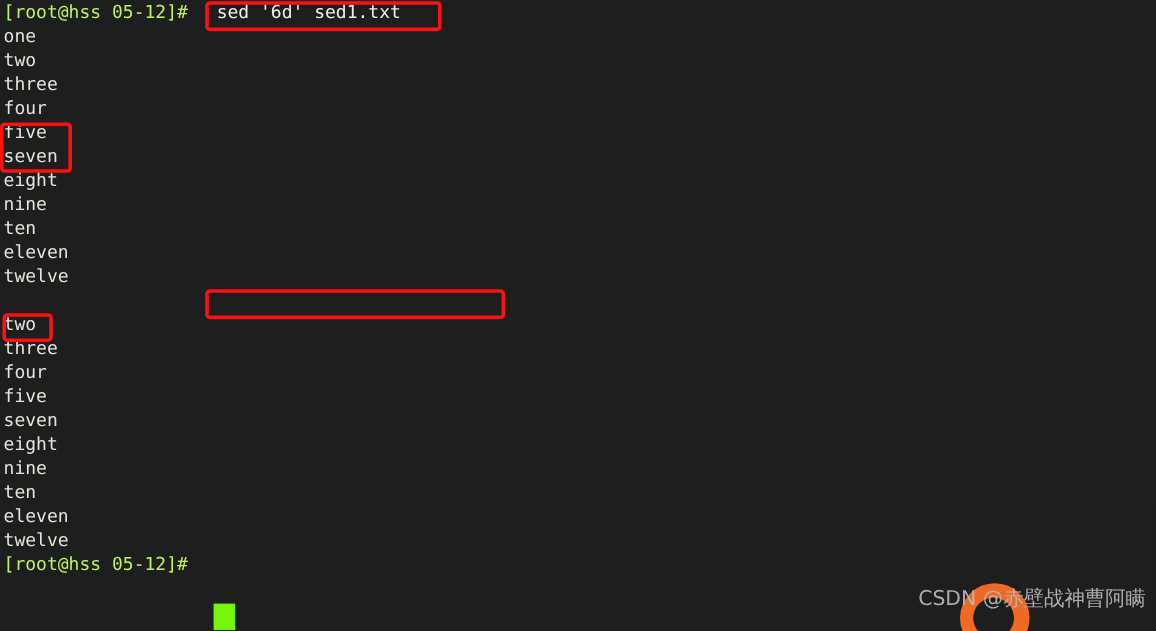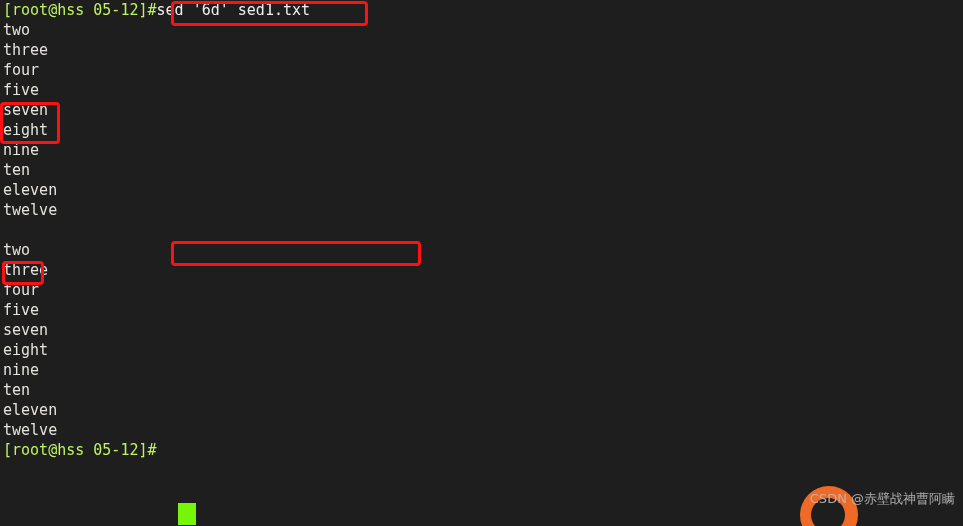--- a/index.html
+++ b/index.html
@@ -30,20 +30,21 @@
     line-height: 20px;
     white-space: pre;
     display: block;
     color: #e6e3de;
   }
   .prompt {
     color: #bef264;
   }
   .cmd {
     color: #efefef;
+    margin-left: 24px;
   }
   .out {
     color: #e6e3de;
   }
   .blank-line {
     color: transparent;
   }
   
   .hl {
     position: absolute;
@@ -67,21 +68,21 @@
     background: #76f508;
   }
 
   
   #watermark {
     position: absolute;
     right: 8px;
     bottom: 17px;
     color: #b9b9b9;
     font-family: "DejaVu Sans", "Liberation Sans", sans-serif;
-    font-size: 13px;
+    font-size: 17px;
     line-height: 20px;
     white-space: nowrap;
     opacity: 0.92;
   }
   
   #logo-mark {
     position: absolute;
     left: 800px;
     bottom: -18px;
     width: 58px;
@@ -103,20 +104,21 @@
 </style>
 </head>
 <body>
 
 <div id="screen">
 
   <div class="term">
 
     <div class="line"><span class="prompt">[root@hss 05-12]#</span><span class="cmd">sed '6d' sed1.txt</span></div>
 
+    <div class="line out">one</div>
     <div class="line out">two</div>
     <div class="line out">three</div>
     <div class="line out">four</div>
     <div class="line out">five</div>
     <div class="line out">seven</div>
     <div class="line out">eight</div>
     <div class="line out">nine</div>
     <div class="line out">ten</div>
     <div class="line out">eleven</div>
     <div class="line out">twelve</div>

